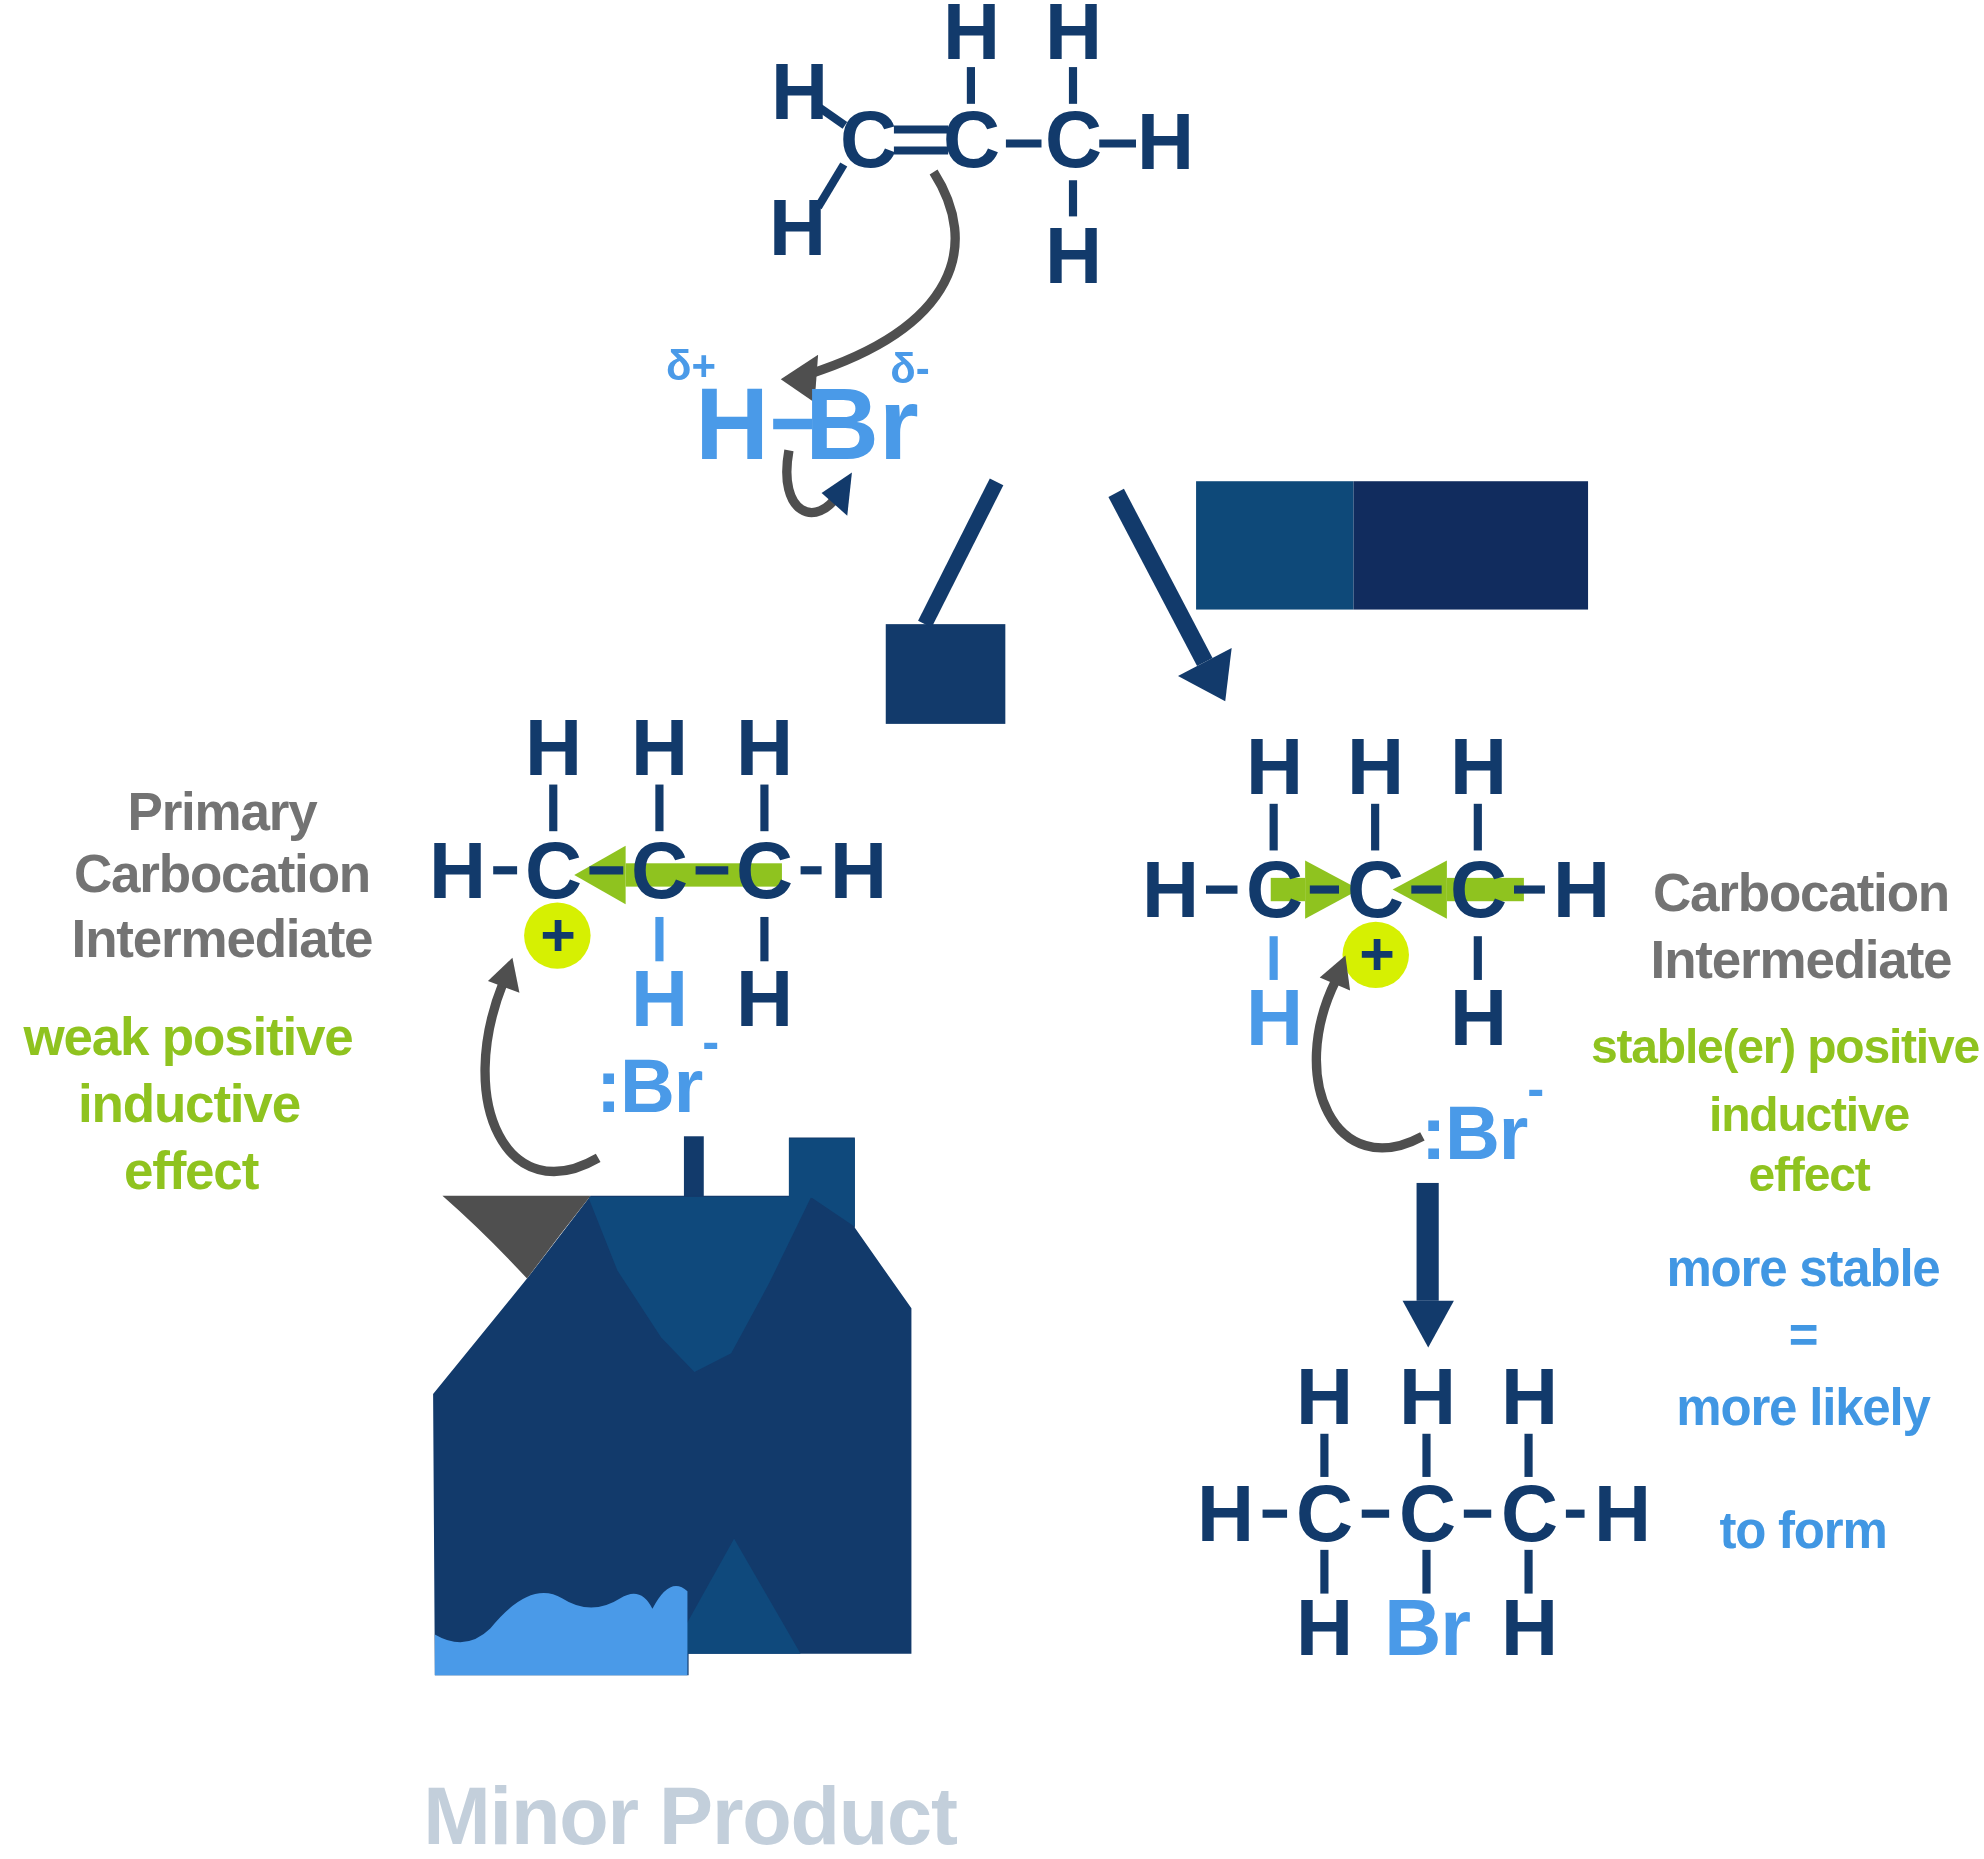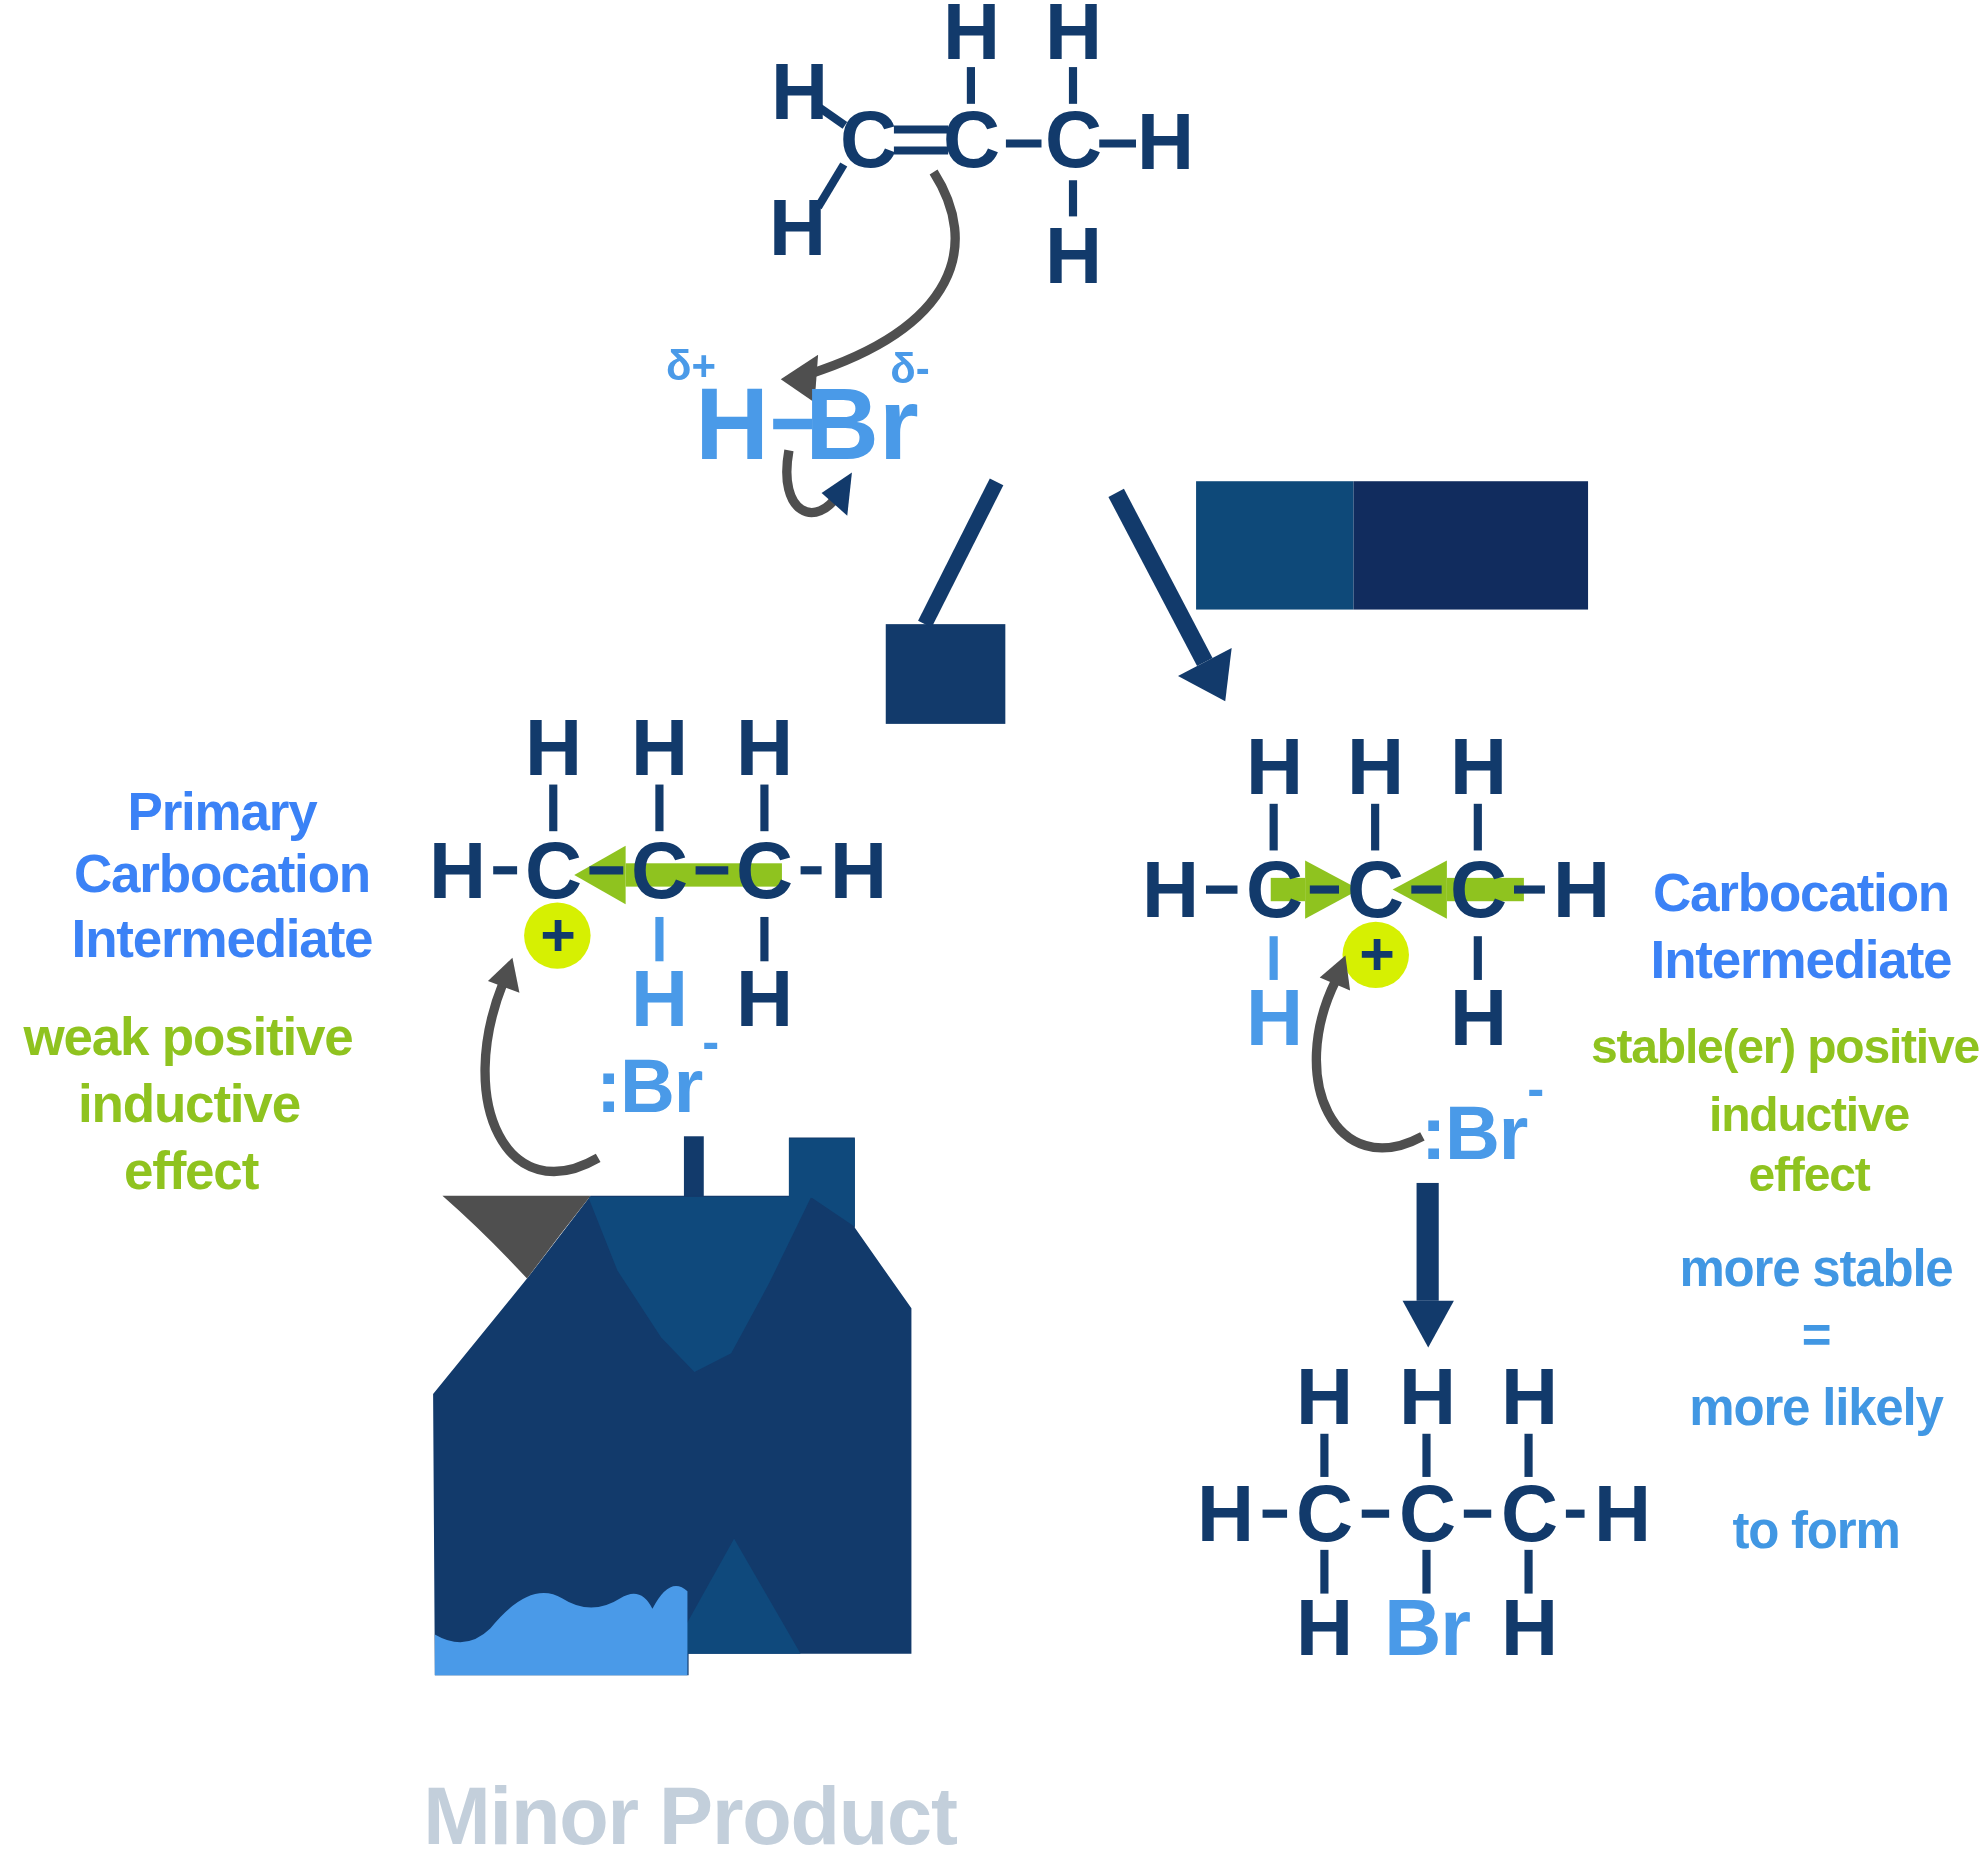--- a/index.html
+++ b/index.html
@@ -8,24 +8,24 @@
   #shapes{position:absolute;left:0;top:0;width:1985px;height:1859px;}
   .txt{position:absolute;transform:translate(-50%,-50%);white-space:nowrap;font-weight:700;}
   .atom{font-size:79px;color:#123a6b;letter-spacing:-1.2px;}
   .atom.lb{color:#4a9ae8;}
   .hbr{font-size:102px;color:#4a9ae8;}
   .delta{font-size:42px;color:#4a9ae8;}
   .ion{position:absolute;transform:translateY(-50%);white-space:nowrap;
        font-weight:700;font-size:76px;color:#4a9ae8;letter-spacing:-1.2px;}
   .ion sup{font-size:51px;position:relative;top:-27px;}
   .plus{font-size:61px;color:#123a6b;}
-  .lbl-blue{font-size:53px;color:#3b82f6;letter-spacing:-1.2px;}
+  .lbl-blue{font-size:53px;color:#737373;letter-spacing:-1.2px;}
   .lbl-green{font-size:53px;color:#8fc31f;letter-spacing:-1.2px;}
   .lbl-green.sm{font-size:48px;}
-  .lbl-stab{font-size:51px;color:#4197e3;letter-spacing:-1.2px;margin-left:13px;}
+  .lbl-stab{font-size:51px;color:#4197e3;letter-spacing:-1.2px;}
   .caption{font-size:81px;letter-spacing:-1.2px;}
   .caption.minor{color:#c3cfdb;}
   .caption.major{color:#123a6b;}
 </style>
 </head>
 <body>
 
 <div id="canvas">
 
   <svg id="shapes" viewBox="0 0 3402 3187">

